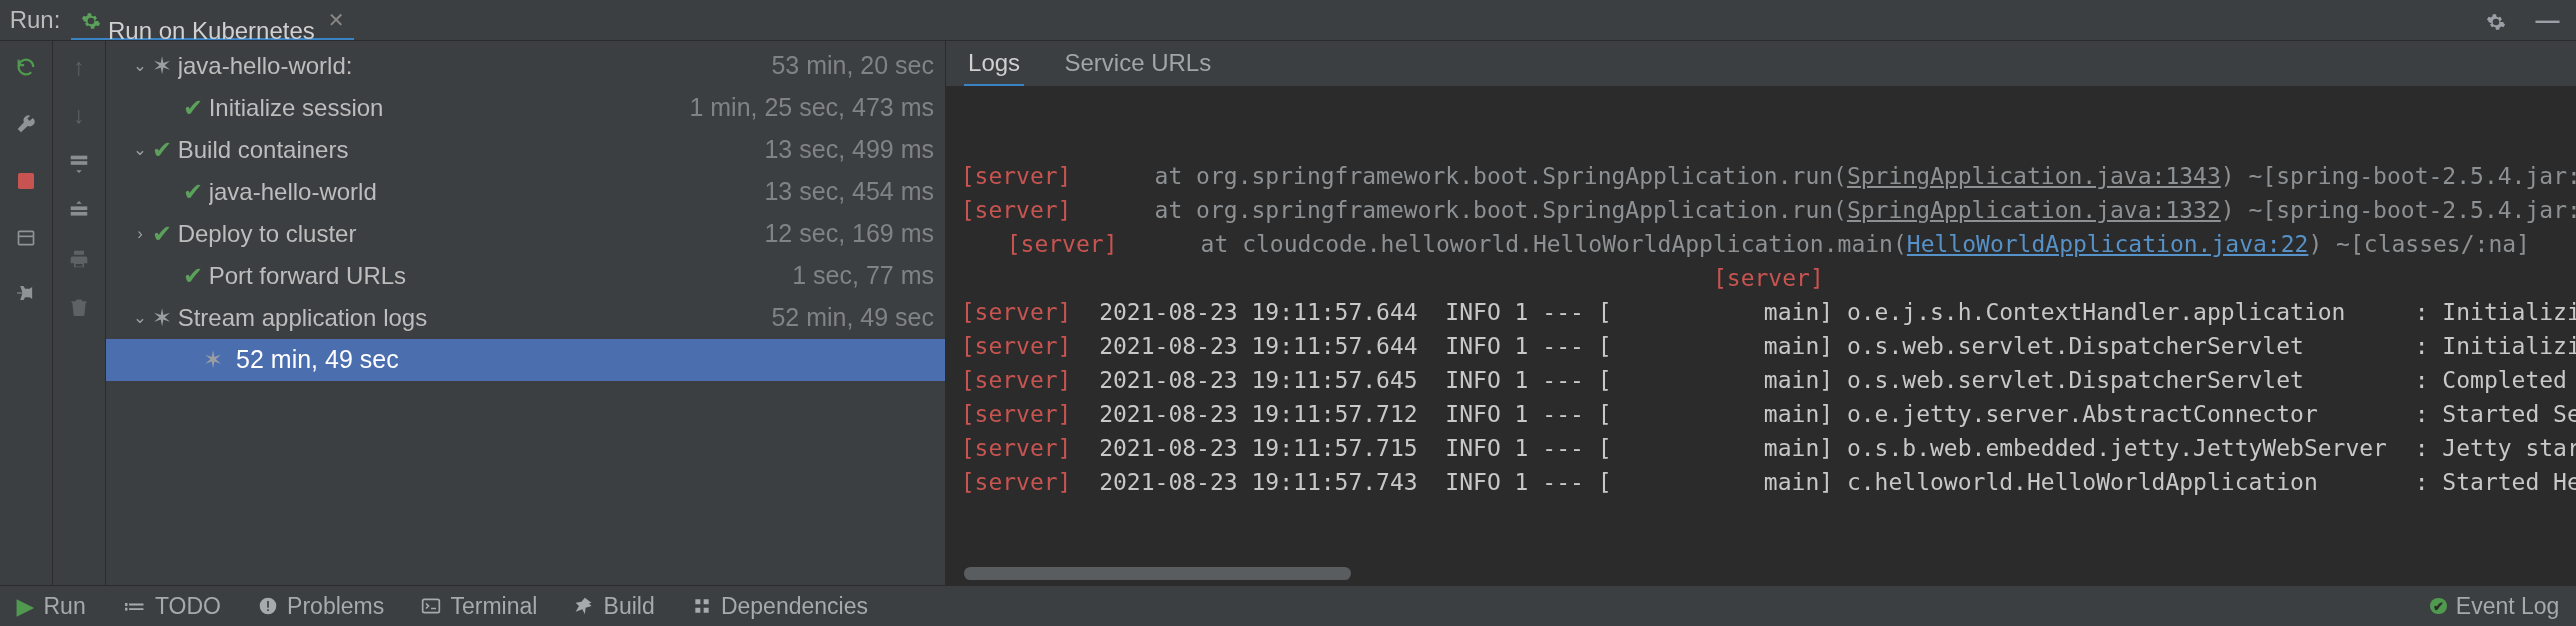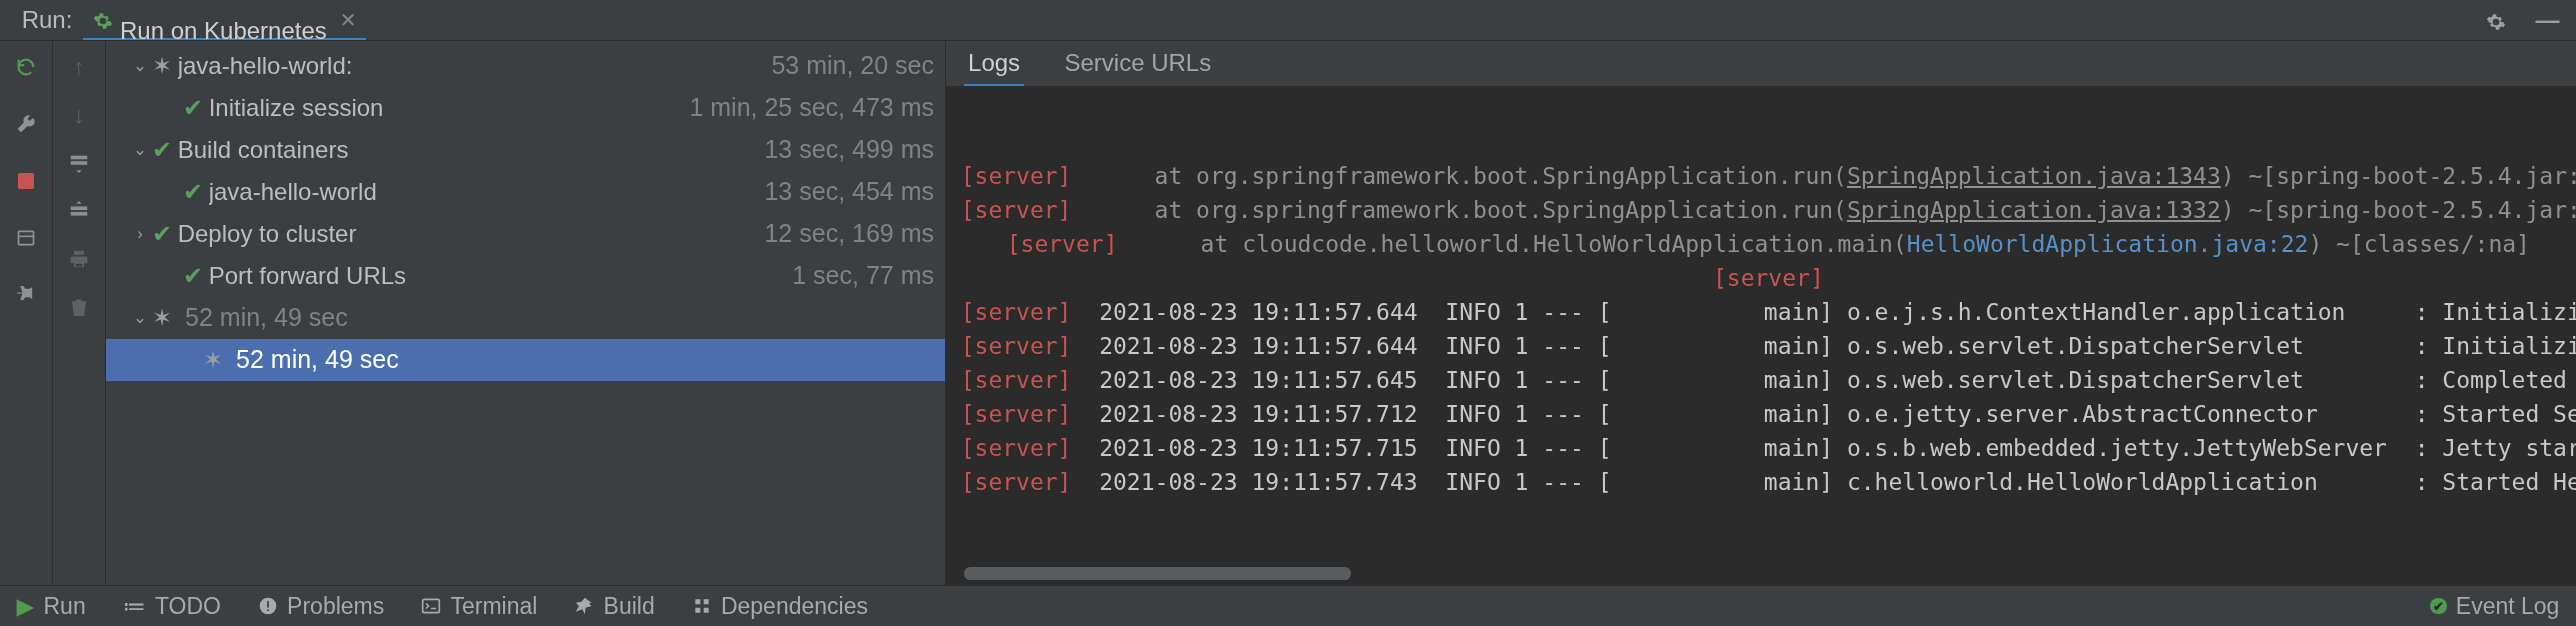--- a/index.html
+++ b/index.html
@@ -17,21 +17,21 @@
   
   .header {
     height: 41px;
     display: flex;
     align-items: center;
     padding: 0 7.4px 0 3.7px;
     border-bottom: 0.9px solid #2b2b2b;
     gap: 11px;
     font-size: 24px;
   }
-  .header .run-label { color: #bbbbbb; margin-left: 18px; }
+  .header .run-label { color: #bbbbbb; margin-left: 6px; }
   .header .tab {
     display: flex; align-items: center; gap: 7.4px;
     padding: 3.7px 9.2px 1.8px 9.2px;
     border-bottom: 2.8px solid #3b84c4;
     height: 100%;
   }
   .header .tab .gear-run { color: #5ba05b; font-size: 20px;}
   .header .tab .lbl { color: #d0d0d0; font-weight: 500; margin-top: 23px; }
   .header .tab .close { color: #888; font-size: 20px; margin-left: 5.5px;}
   .header .spacer { flex: 1; }
@@ -100,21 +100,21 @@
     line-height: 1.48;
     padding: 3.7px 0 0 14.7px;
     color:#c8c8c8;
     white-space: pre;
     background:#2b2b2b;
     position:relative;
   }
   .console .line { display:block; }
   .console .tag { color:#c75450; }
   .console .gray { color:#8d9194; }
-  .console .link { color:#5691c8; cursor:pointer;}
+  .console .link { color:#5691c8; text-decoration: underline; cursor:pointer;}
   .console .linkg { color:#8d9194; text-decoration: underline; cursor:pointer;}
   .console .txt { color:#c8c8c8; }
   .console .scroll-thumb {
     position:absolute; bottom:5.5px; left:18.4px; width:387px; height:13px; border-radius:6.4px;
     background:#5a5d60;
   }
 
   
   .footer {
     height: 41px;
@@ -256,20 +256,21 @@
           <span class="indent" style="width: 55px;"></span>
           <span class="chev"></span>
           <span class="state ok">✔</span>
           <span class="name">Port forward URLs</span>
           <span class="time">1 sec, 77 ms</span>
         </div>
         <div class="tree-row">
           <span class="indent" style="width: 24px;"></span>
           <span class="chev">⌄</span>
           <span class="state spin">✶</span>
+          <span class="name">Stream application logs</span>
           <span class="time">52 min, 49 sec</span>
         </div>
         <div class="tree-row selected">
           <span class="indent" style="width: 75px;"></span>
           <span class="chev"></span>
           <span class="state spin">✶</span>
           <span class="time">52 min, 49 sec</span>
         </div>
       </div>
 

